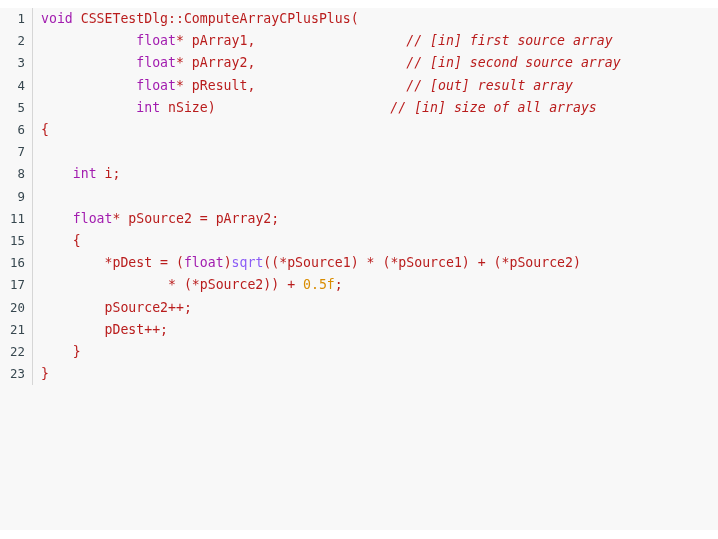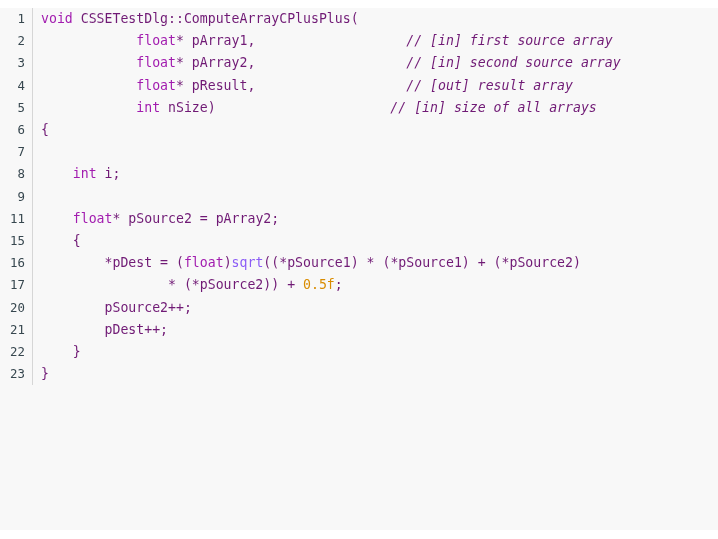--- a/index.html
+++ b/index.html
@@ -57,22 +57,22 @@
     white-space: pre;
     color: #24292e;
     background: #f8f8f8;
     letter-spacing: 0px;
   }
 
   
   .tok-kw      { color: #a21caf; }
   .tok-fn      { color: #8b5cf6; }
   .tok-num     { color: #d98c00; }
-  .tok-cmt     { color: #701a75; font-style: italic; }
-  .tok-plain   { color: #701a75; }
+  .tok-cmt     { color: #b91c1c; font-style: italic; }
+  .tok-plain   { color: #b91c1c; }
 </style>
 </head>
 <body>
 
 <div id="code-block">
   <table class="code-table">
     <tbody id="code-body">
         <tr>
           <td class="gutter-cell">1</td>
           <td class="code-cell"><span class="tok-kw">void</span><span class="tok-plain"> CSSETestDlg::ComputeArrayCPlusPlus(</span></td>

